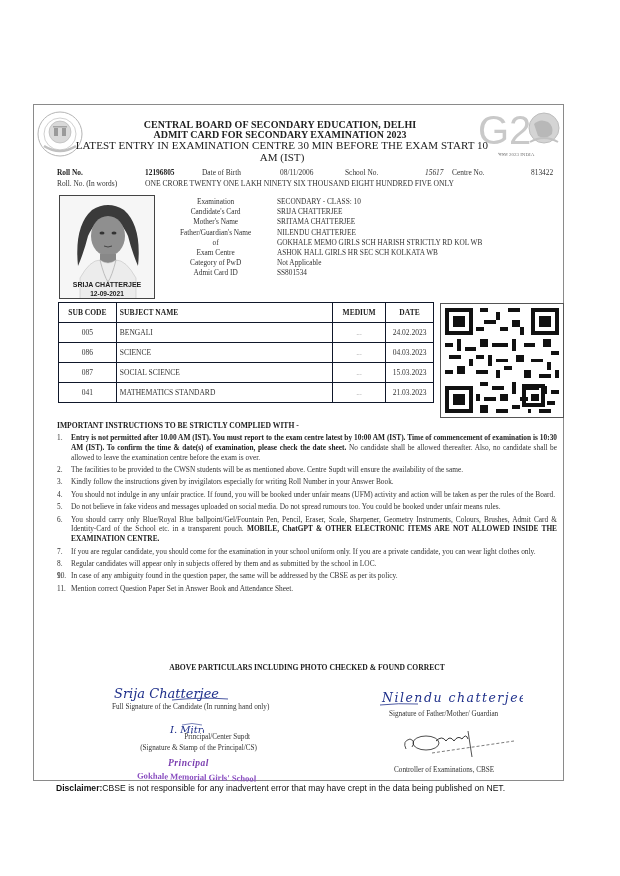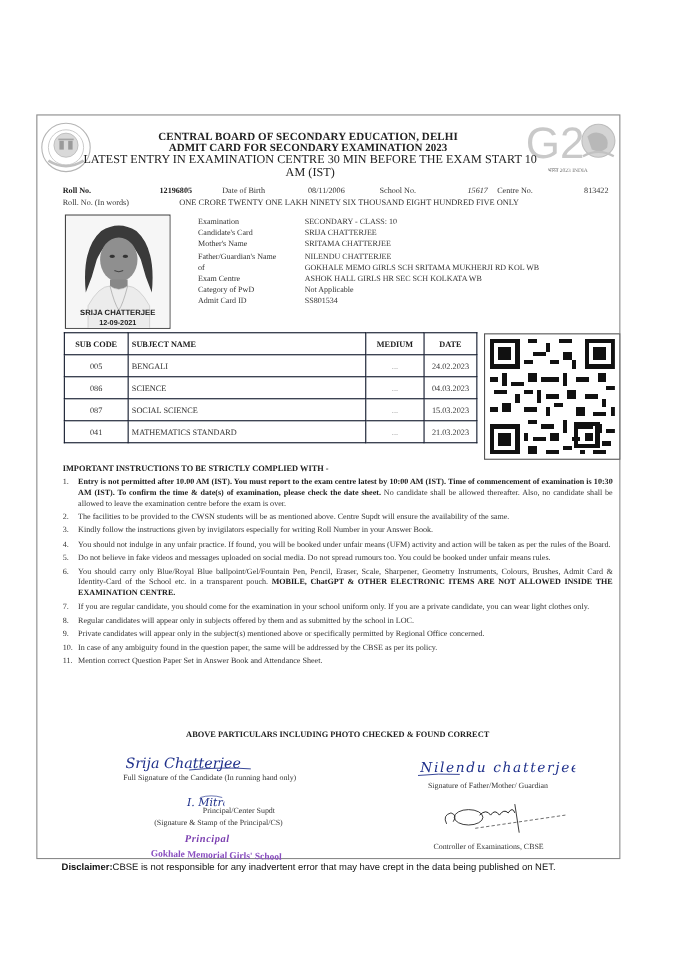--- a/index.html
+++ b/index.html
@@ -17,21 +17,21 @@
   .hdr.t3 { top: 139px; left: 72px; width: 420px; font-size: 11px; letter-spacing: 0.05px; }
 
   .roll-line { position: absolute; top: 168px; font-size: 7.4px; color: #333; white-space: nowrap; }
   .roll-line.b { font-weight: bold; color: #222; }
 
   
   .photo { position: absolute; left: 59px; top: 195px; width: 96px; height: 104px; border: 1px solid #444; background: #fff; overflow: hidden; }
   .photo .cap1 { position: absolute; left: 0; width: 100%; bottom: 10px; text-align: center; font-family: "Liberation Sans", sans-serif; font-weight: bold; font-size: 7px; color: #222; }
   .photo .cap2 { position: absolute; left: 0; width: 100%; bottom: 1px; text-align: center; font-family: "Liberation Sans", sans-serif; font-weight: bold; font-size: 6.6px; color: #222; }
 
-  .info { position: absolute; left: 180px; top: 197px; font-size: 7.3px; color: #333; line-height: 10.2px; }
+  .info { position: absolute; left: 180px; top: 197px; font-size: 7.3px; color: #333; line-height: 10.2px; text-align: center; }
   .info-val { position: absolute; left: 277px; top: 197px; font-size: 7.3px; color: #333; line-height: 10.2px; white-space: nowrap; }
 
   
   table.subj { position: absolute; left: 58px; top: 302px; width: 376px; border-collapse: collapse; font-size: 7.5px; color: #333; }
   table.subj td, table.subj th { border: 1px solid #0f172a; height: 13px; padding: 5px 3px; }
   table.subj th { font-weight: bold; color: #222; }
   table.subj td.c { text-align: center; }
   table.subj td.med { text-align: center; color: #999; }
 
   .qr { position: absolute; left: 440px; top: 303px; width: 124px; height: 115px; border: 1px solid #555; padding: 4px; background: #fff; }
@@ -84,21 +84,21 @@
 <div class="roll-line b" style="left:57px;">Roll No.</div>
 <div class="roll-line b" style="left:145px;">12196805</div>
 <div class="roll-line" style="left:202px;">Date of Birth</div>
 <div class="roll-line" style="left:280px;">08/11/2006</div>
 <div class="roll-line" style="left:345px;">School No.</div>
 <div class="roll-line" style="left:425px;font-style:italic;">15617</div>
 <div class="roll-line" style="left:452px;">Centre No.</div>
 <div class="roll-line" style="left:531px;">813422</div>
 
 <div class="roll-line" style="left:57px; top:179px;">Roll. No. (In words)</div>
-<div class="roll-line" style="left:163px; top:179px; font-size:7.6px;">ONE CRORE TWENTY ONE LAKH NINETY SIX THOUSAND EIGHT HUNDRED FIVE ONLY</div>
+<div class="roll-line" style="left:145px; top:179px; font-size:7.6px;">ONE CRORE TWENTY ONE LAKH NINETY SIX THOUSAND EIGHT HUNDRED FIVE ONLY</div>
 
 <div class="photo">
   <svg width="96" height="104" viewBox="0 0 96 104">
     <rect width="96" height="104" fill="#f6f6f6"></rect>
     <path d="M18 70 Q14 30 32 14 Q48 4 64 14 Q82 30 78 70 Q72 56 68 40 Q60 22 48 22 Q36 22 28 40 Q24 56 18 70 Z" fill="#3a3a3a"></path>
     <ellipse cx="48" cy="40" rx="17" ry="20" fill="#8f8f8f"></ellipse>
     <ellipse cx="42" cy="37" rx="2.5" ry="1.5" fill="#333"></ellipse>
     <ellipse cx="54" cy="37" rx="2.5" ry="1.5" fill="#333"></ellipse>
     <path d="M44 50 Q48 52 52 50" stroke="#444" stroke-width="1" fill="none"></path>
     <path d="M40 58 L40 66 Q48 70 56 66 L56 58 Z" fill="#888"></path>
@@ -117,21 +117,21 @@
   <div>of</div>
   <div>Exam Centre</div>
   <div>Category of PwD</div>
   <div>Admit Card ID</div>
 </div>
 <div class="info-val">
   <div>SECONDARY - CLASS: 10</div>
   <div>SRIJA CHATTERJEE</div>
   <div>SRITAMA CHATTERJEE</div>
   <div>NILENDU CHATTERJEE</div>
-  <div>GOKHALE MEMO GIRLS SCH SRITAMA MUKHERJI RD KOL WB</div>
+  <div>GOKHALE MEMO GIRLS SCH HARISH STRICTLY RD KOL WB</div>
   <div>ASHOK HALL GIRLS HR SEC SCH KOLKATA WB</div>
   <div>Not Applicable</div>
   <div>SS801534</div>
 </div>
 
 <table class="subj">
   <colgroup>
     <col style="width:58px">
       <col style="width:217px">
       <col style="width:53px">
@@ -245,21 +245,21 @@
 <div class="inst-head">IMPORTANT INSTRUCTIONS TO BE STRICTLY COMPLIED WITH -</div>
 <ol class="inst">
   <li><span class="n">1.</span><b>Entry is not permitted after 10.00 AM (IST). You must report to the exam centre latest by 10:00 AM (IST). Time of commencement of examination is 10:30 AM (IST). To confirm the time &amp; date(s) of examination, please check the date sheet.</b><span> No candidate shall be allowed thereafter. Also, no candidate shall be allowed to leave the examination centre before the exam is over.</span></li>
   <li><span class="n">2.</span><span>The facilities to be provided to the CWSN students will be as mentioned above. Centre Supdt will ensure the availability of the same.</span></li>
   <li><span class="n">3.</span><span>Kindly follow the instructions given by invigilators especially for writing Roll Number in your Answer Book.</span></li>
   <li><span class="n">4.</span><span>You should not indulge in any unfair practice. If found, you will be booked under unfair means (UFM) activity and action will be taken as per the rules of the Board.</span></li>
   <li><span class="n">5.</span><span>Do not believe in fake videos and messages uploaded on social media. Do not spread rumours too. You could be booked under unfair means rules.</span></li>
   <li><span class="n">6.</span><span>You should carry only Blue/Royal Blue ballpoint/Gel/Fountain Pen, Pencil, Eraser, Scale, Sharpener, Geometry Instruments, Colours, Brushes, Admit Card &amp; Identity-Card of the School etc. in a transparent pouch. </span><b>MOBILE, ChatGPT &amp; OTHER ELECTRONIC ITEMS ARE NOT ALLOWED INSIDE THE EXAMINATION CENTRE.</b></li>
   <li><span class="n">7.</span><span>If you are regular candidate, you should come for the examination in your school uniform only. If you are a private candidate, you can wear light clothes only.</span></li>
   <li><span class="n">8.</span><span>Regular candidates will appear only in subjects offered by them and as submitted by the school in LOC.</span></li>
-  <li><span class="n">9.</span><span>Private candidates will appear only in the subject(s) mentioned above or specifically permitted by Regional Office concerned.</span></li>
+  <li><span class="n">9.</span></li>
   <li><span class="n">10.</span><span>In case of any ambiguity found in the question paper, the same will be addressed by the CBSE as per its policy.</span></li>
   <li><span class="n">11.</span><span>Mention correct Question Paper Set in Answer Book and Attendance Sheet.</span></li>
 </ol>
 <div class="checked">ABOVE PARTICULARS INCLUDING PHOTO CHECKED &amp; FOUND CORRECT</div>
 
 <svg style="position:absolute;left:112px;top:683px;" width="120" height="20" viewBox="0 0 120 20">
   <text x="2" y="15" font-family="DejaVu Serif, serif" font-style="italic" font-size="13" fill="#1e2f8a">Srija Chatterjee</text>
   <path d="M60 17 Q90 14 116 16" stroke="#1e2f8a" stroke-width="0.8" fill="none"></path>
 </svg>
 <div class="sig-label" style="left:112px; top:703px;">Full Signature of the Candidate (In running hand only)</div>

